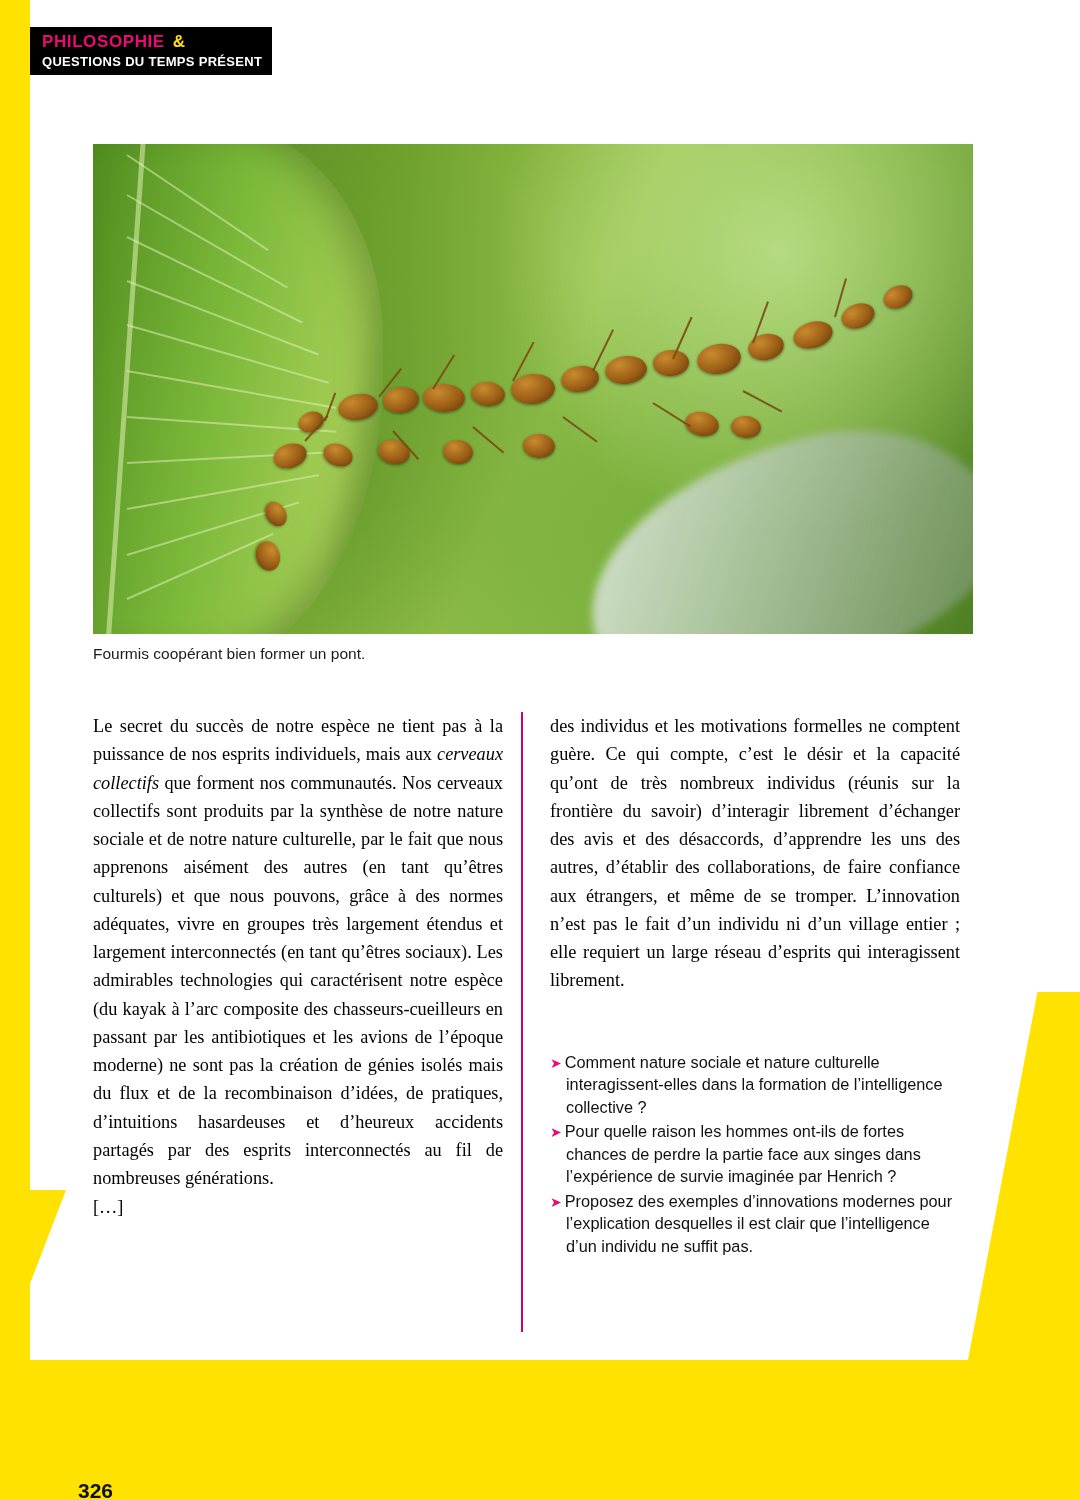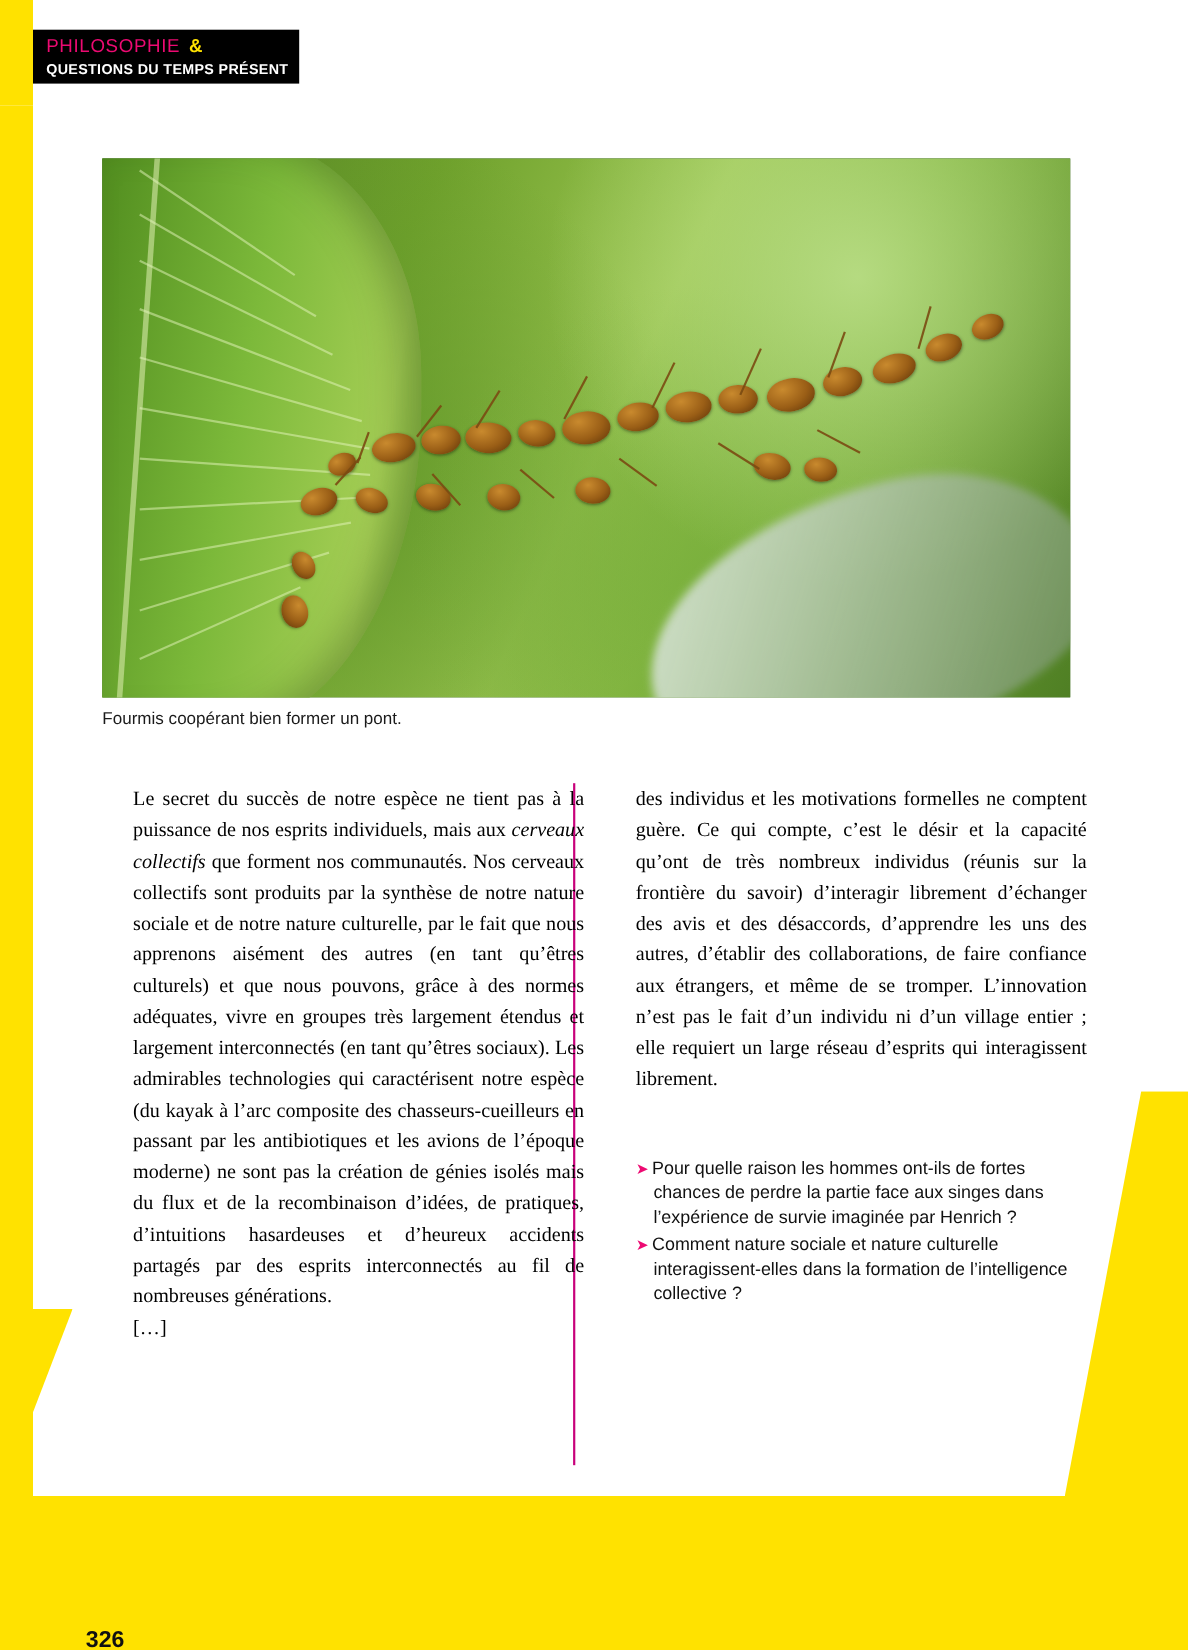--- a/index.html
+++ b/index.html
@@ -72,21 +72,21 @@
     position: absolute;
     left: 30px;
     top: 27px;
     background: #000000;
     padding: 6px 10px 7px 12px;
     display: inline-block;
     line-height: 1;
   }
   .rubric-line1 {
     font-family: "Liberation Sans", sans-serif;
-    font-weight: normal;
+    font-weight: bold;
     font-size: 17px;
     letter-spacing: 0.6px;
     color: #ED0A72;
     display: inline-block;
   }
   .rubric-amp {
     font-family: "Liberation Sans", sans-serif;
     font-weight: bold;
     font-size: 17px;
     color: #FFE200;
@@ -192,21 +192,20 @@
     position: absolute;
     left: 93px;
     top: 712px;
     width: 880px;
     height: 630px;
   }
   .col {
     position: absolute;
     top: 0;
     width: 410px;
-    margin-left: 28px;
   }
   .col-left { left: 0; }
   .col-right { left: 457px; }
   .col-divider {
     position: absolute;
     left: 428px;
     top: 0;
     width: 2px;
     height: 620px;
     background: #c8007a;
@@ -347,19 +346,20 @@
   <div class="col col-left">
     <p class="body-text"><span>Le secret du succès de notre espèce ne tient pas à la puissance de nos esprits individuels, mais aux </span><span class="ital">cerveaux collectifs</span><span> que forment nos communautés. Nos cerveaux collectifs sont produits par la synthèse de notre nature sociale et de notre nature culturelle, par le fait que nous apprenons aisément des autres (en tant qu’êtres culturels) et que nous pouvons, grâce à des normes adéquates, vivre en groupes très largement étendus et largement interconnectés (en tant qu’êtres sociaux). Les admirables technologies qui caractérisent notre espèce (du kayak à l’arc composite des chasseurs-cueilleurs en passant par les antibiotiques et les avions de l’époque moderne) ne sont pas la création de génies isolés mais du flux et de la recombinaison d’idées, de pratiques, d’intuitions hasardeuses et d’heureux accidents partagés par des esprits interconnectés au fil de nombreuses générations.</span></p>
     <p class="body-text just-last">[…]</p>
   </div>
 
   <div class="col col-right">
     <p class="body-text">des individus et les motivations formelles ne comptent guère. Ce qui compte, c’est le désir et la capacité qu’ont de très nombreux individus (réunis sur la frontière du savoir) d’interagir librement d’échanger des avis et des désaccords, d’apprendre les uns des autres, d’établir des collaborations, de faire confiance aux étrangers, et même de se tromper. L’innovation n’est pas le fait d’un individu ni d’un village entier ; elle requiert un large réseau d’esprits qui interagissent librement.</p>
 
 
     <div class="questions">
+      <div class="q-item"><span class="q-arrow">➤</span><span>Comment nature sociale et nature culturelle interagissent-elles dans la formation de l’intelligence collective ?</span></div>
       <div class="q-item"><span class="q-arrow">➤</span><span>Pour quelle raison les hommes ont-ils de fortes chances de perdre la partie face aux singes dans l’expérience de survie imaginée par Henrich ?</span></div>
-      <div class="q-item"><span class="q-arrow">➤</span><span>Comment nature sociale et nature culturelle interagissent-elles dans la formation de l’intelligence collective ?</span></div>
+      <div class="q-item"><span class="q-arrow">➤</span><span>Proposez des exemples d’innovations modernes pour l’explication desquelles il est clair que l’intelligence d’un individu ne suffit pas.</span></div>
     </div>
   </div>
 </div>
 
 <div class="page-number">326</div>
 
 </body></html>

